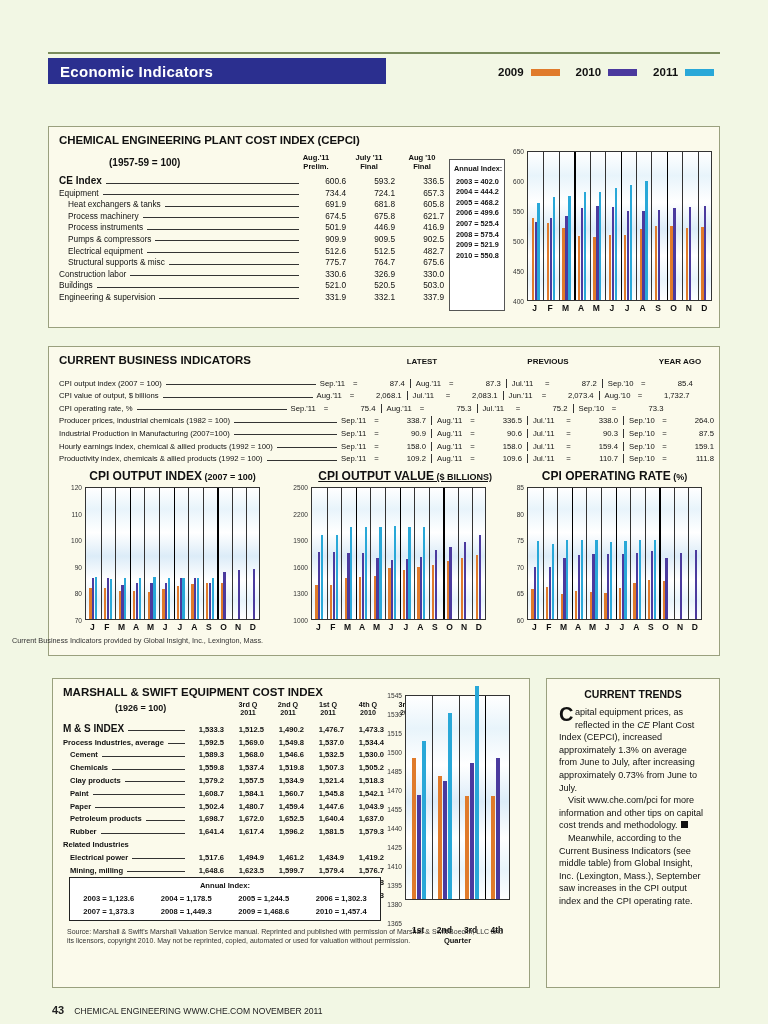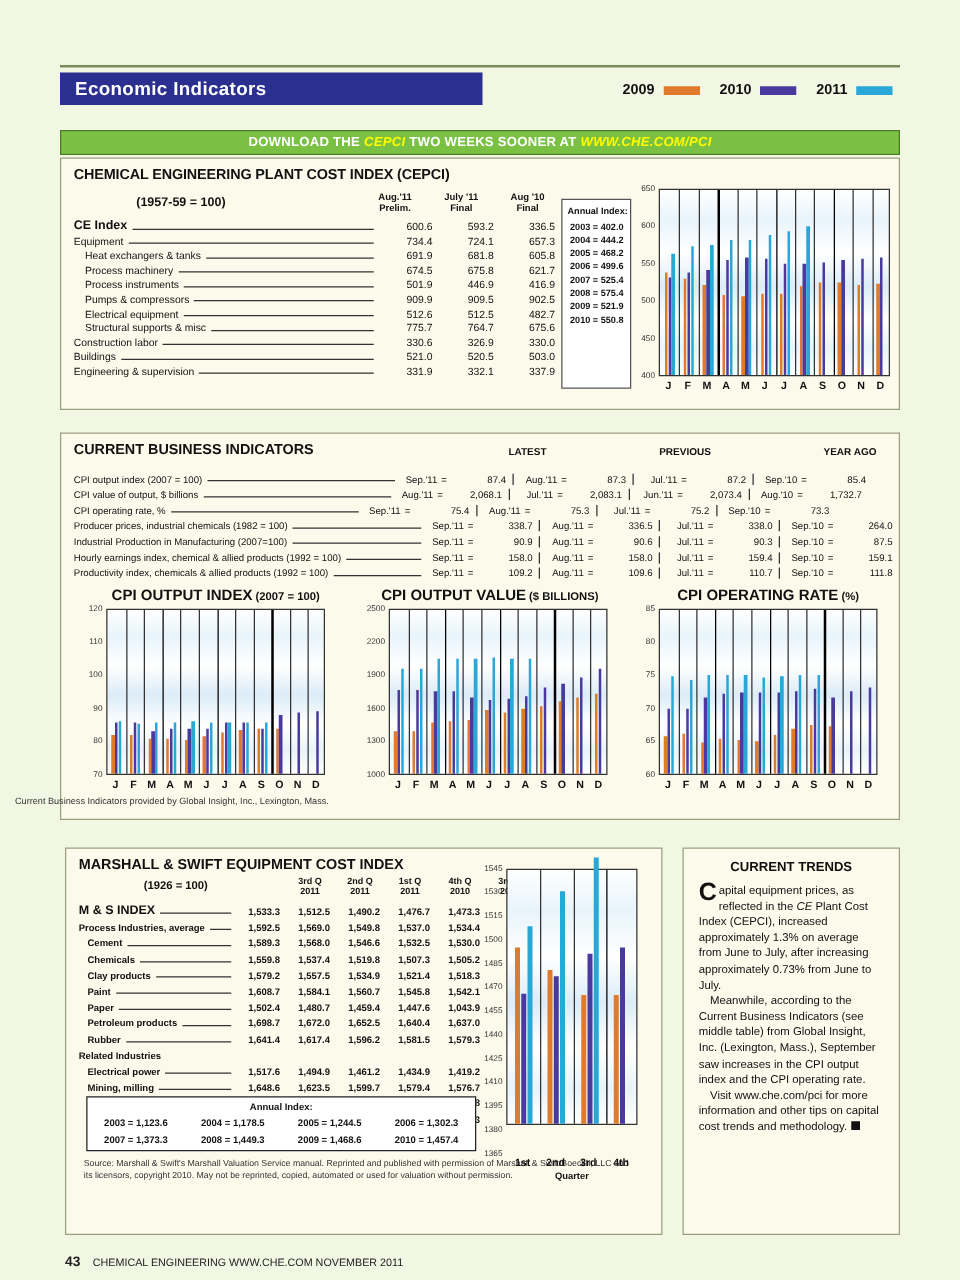--- a/index.html
+++ b/index.html
@@ -84,21 +84,21 @@
   .cbi-head { position:absolute; top:10px; font-size:8px; font-weight:bold; text-align:center; color:#111; }
   #cbih1 { left:340px; width:66px; }
   #cbih2 { left:456px; width:86px; }
   #cbih3 { left:596px; width:70px; }
 
   #cbi-rows { position:absolute; left:10px; top:28px; width:655px; }
   .brow { display:flex; align-items:flex-end; height:12.6px; font-size:7.7px; color:#111; }
   .brow .lbl { white-space:nowrap; }
   .brow .dots { flex:1; border-bottom:1px solid #333; margin:0 4px 2.5px 4px; height:1px; max-width:150px;}
   .brow .grp { display:flex; align-items:flex-end; }
-  .brow .per { width:30px; text-align:right; }
+  .brow .per { width:30px; text-align:left; }
   .brow .eq { width:11px; text-align:center; }
   .brow .num { width:44px; text-align:right; }
   .brow .sep { width:1px; background:#333; height:9px; margin:0 5px; }
 
   #cbi-credit { position:absolute; left:12px; top:636px; font-size:7.3px; color:#333; }
 
   
   #panel-ms {
     position:absolute; left:52px; top:678px; width:478px; height:310px;
     background:#fbfaeb; border:1px solid #9aa07e;
@@ -157,25 +157,20 @@
 
   <div id="legend">
       <span class="yr">2009</span>
       <span class="sw" style="background: rgb(224, 123, 43);"></span>
       <span class="yr">2010</span>
       <span class="sw" style="background: rgb(75, 58, 158);"></span>
       <span class="yr">2011</span>
       <span class="sw" style="background: rgb(41, 168, 216);"></span>
     </div>
 
-  <div id="promo">
-    <div class="txt">
-      <span>DOWNLOAD THE </span><span class="hi">CEPCI</span><span> TWO WEEKS SOONER AT </span><span class="hi">WWW.CHE.COM/PCI</span>
-    </div>
-  </div>
 
   <div id="panel-cepci">
     <div id="cepci-title">CHEMICAL ENGINEERING PLANT COST INDEX (CEPCI)</div>
     <div id="cepci-sub">(1957-59 = 100)</div>
 
     <div class="colhead" id="ch1">
       <div>Aug.'11</div>
       <div>Prelim.</div>
     </div>
     <div class="colhead" id="ch2">
@@ -667,21 +662,21 @@
         <div class="xtick" style="left: 29.1667px; width: 14.5833px; top: 135px;">M</div>
         <div class="xtick" style="left: 43.75px; width: 14.5833px; top: 135px;">A</div>
         <div class="xtick" style="left: 58.3333px; width: 14.5833px; top: 135px;">M</div>
         <div class="xtick" style="left: 72.9167px; width: 14.5833px; top: 135px;">J</div>
         <div class="xtick" style="left: 87.5px; width: 14.5833px; top: 135px;">J</div>
         <div class="xtick" style="left: 102.083px; width: 14.5833px; top: 135px;">A</div>
         <div class="xtick" style="left: 116.667px; width: 14.5833px; top: 135px;">S</div>
         <div class="xtick" style="left: 131.25px; width: 14.5833px; top: 135px;">O</div>
         <div class="xtick" style="left: 145.833px; width: 14.5833px; top: 135px;">N</div>
         <div class="xtick" style="left: 160.417px; width: 14.5833px; top: 135px;">D</div>
-        <div class="ctitle" style="left: -6px; top: -18px; width: 187px; text-align: left; font-size: 12px;"><span>CPI OUTPUT VALUE</span><span style="font-size: 9px;"> ($ BILLIONS)</span></div>
+        <div class="ctitle" style="left: -6px; top: -18px; width: 187px; text-align: right; font-size: 12px; text-decoration: underline;"><span>CPI OUTPUT VALUE</span><span style="font-size: 9px;"> ($ BILLIONS)</span></div>
       </div>
     <div class="chart" id="cpi-operating-rate-chart" style="left:478px; top:140px; width:175px; height:133px;">
       <div class="plot">
           <div class="vdiv" style="left: 14.5833px;"></div>
           <div class="vdiv" style="left: 29.1667px;"></div>
           <div class="vdiv strong" style="left: 43.75px;"></div>
           <div class="vdiv" style="left: 58.3333px;"></div>
           <div class="vdiv" style="left: 72.9167px;"></div>
           <div class="vdiv strong" style="left: 87.5px;"></div>
           <div class="vdiv" style="left: 102.083px;"></div>
@@ -953,22 +948,22 @@
         <div class="xtick" style="left: 0px; width: 105px; top: 241px; font-size: 7.5px;">Quarter</div>
       </div>
   </div>
 
   <div id="panel-trends">
     <div id="trends-title">CURRENT TRENDS</div>
     <div id="trends-body">
       <p class="first">
         <span class="dropcap">C</span><span>apital equipment prices, as reflected in the </span><span class="ital">CE</span><span> Plant Cost Index (CEPCI), increased approximately 1.3% on average from June to July, after increasing approximately 0.73% from June to July.</span>
       </p>
+      <p><span>Visit www.che.com/pci for more information and other tips on capital cost trends and methodology.</span><span class="endmark"></span></p>
       <p>Meanwhile, according to the Current Business Indicators (see middle table) from Global Insight, Inc. (Lexington, Mass.), September saw increases in the CPI output index and the CPI operating rate.</p>
-      <p><span>Visit www.che.com/pci for more information and other tips on capital cost trends and methodology.</span><span class="endmark"></span></p>
     </div>
   </div>
 
   <div id="footer">
     <span class="pg">43</span><span>CHEMICAL ENGINEERING   WWW.CHE.COM   NOVEMBER 2011</span>
   </div>
 
 </div>
 
 </body></html>

